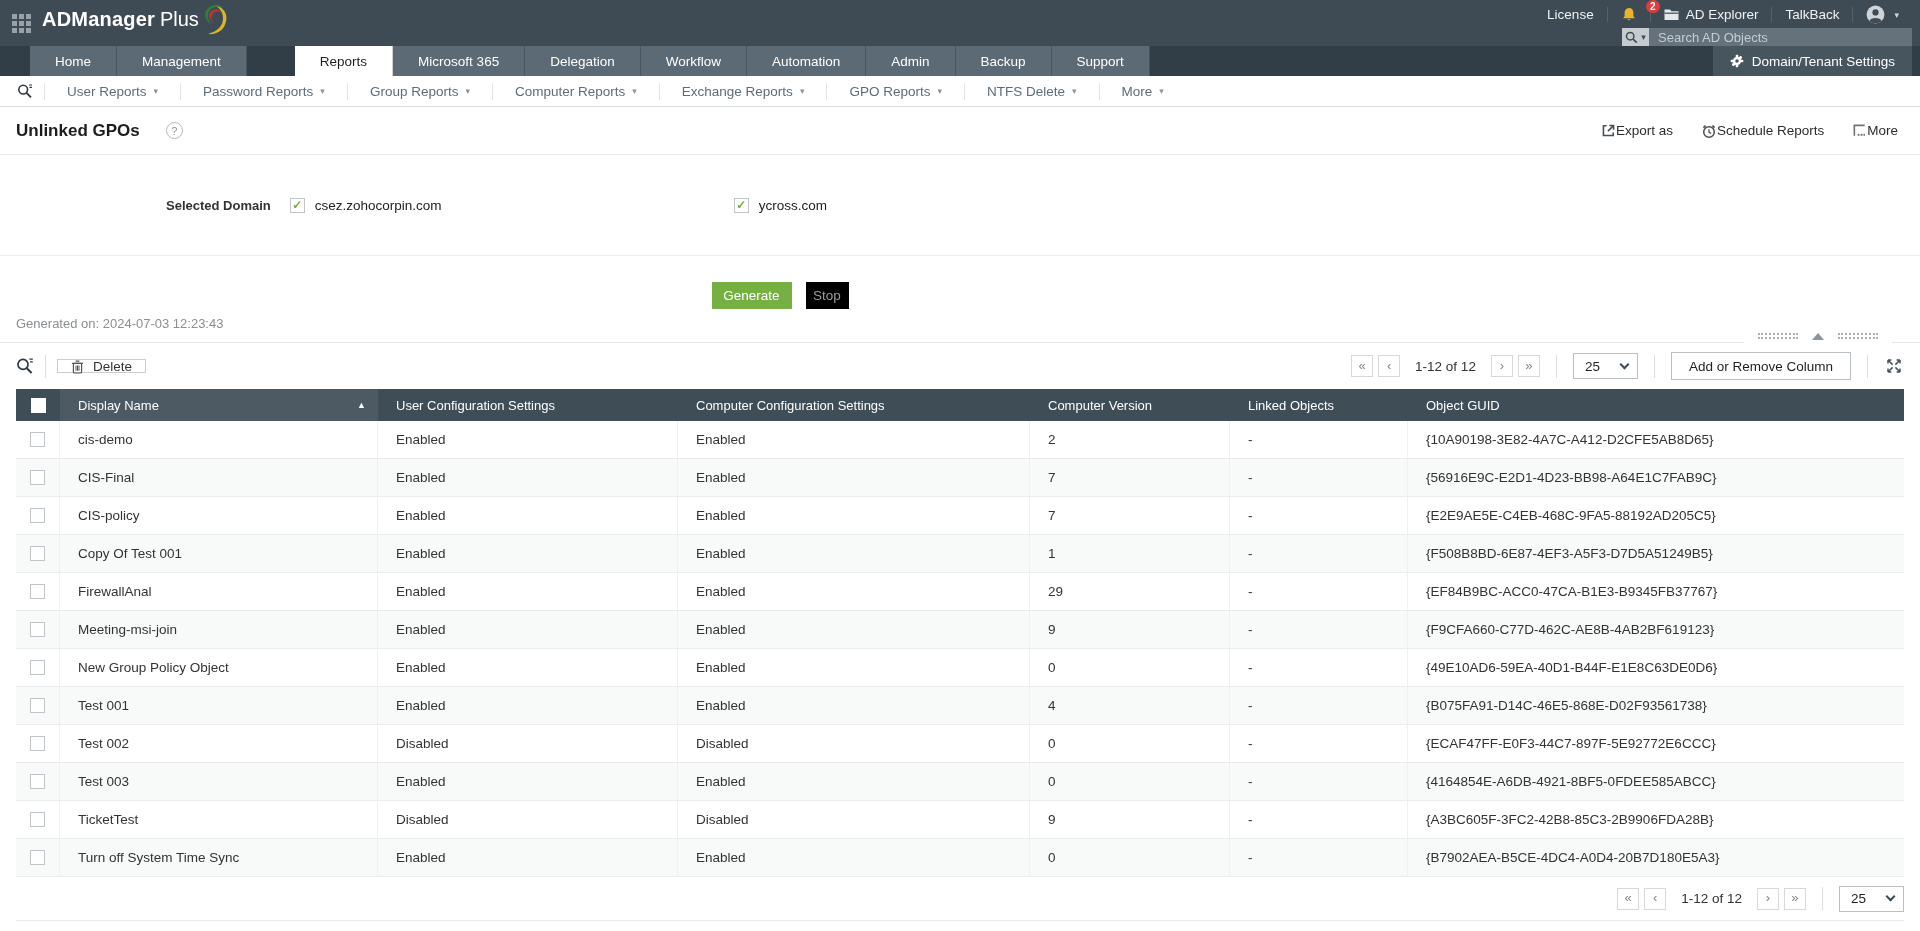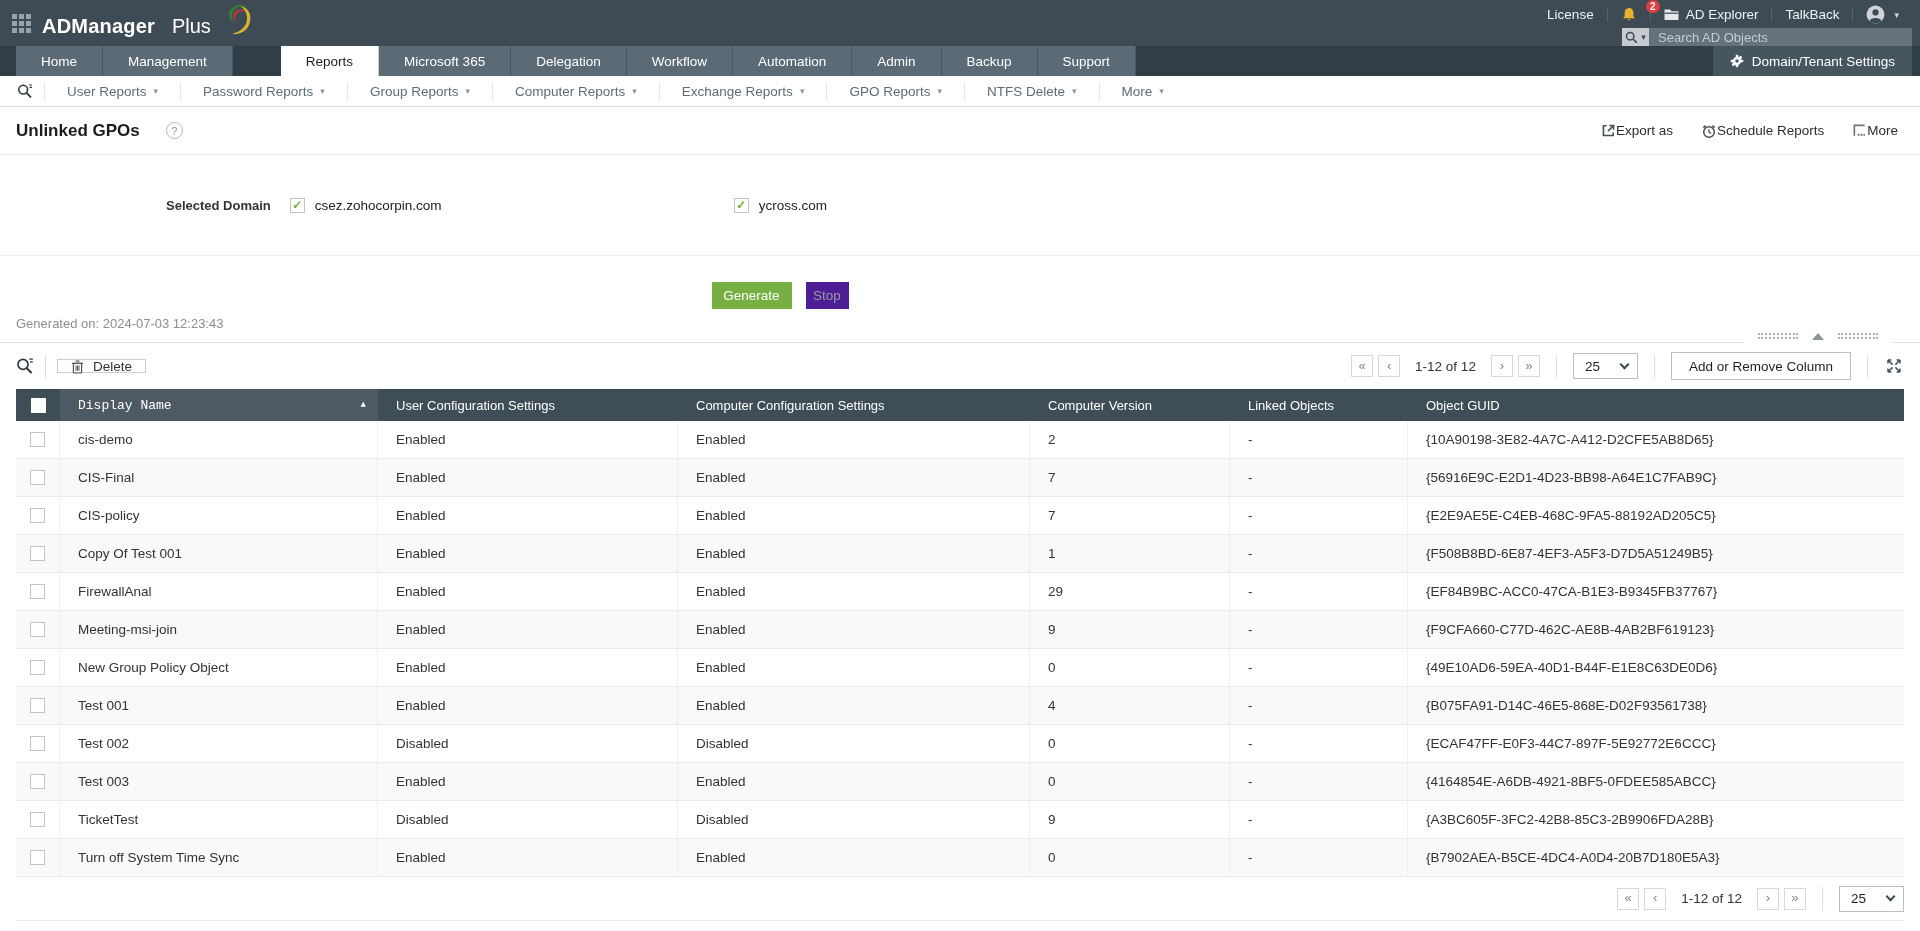--- a/index.html
+++ b/index.html
@@ -4,40 +4,40 @@
 <style>
   * { margin:0; padding:0; box-sizing:border-box; }
   html,body { width:1920px; height:931px; background:#fff; overflow:hidden;
               font-family:"Liberation Sans", sans-serif; }
 
   
   .topbar { height:46px; background:#3e4b55; display:flex; justify-content:space-between; padding:0 8px 0 12px; }
   .topbar-left { display:flex; align-items:center; gap:11px; }
   .apps-grid { display:grid; grid-template-columns:repeat(3,5px); grid-gap:2px; cursor:pointer; }
   .apps-grid span { width:5px; height:5px; background:#97a1a8; }
-  .logo { display:flex; align-items:flex-end; color:#fff; font-size:20px; cursor:pointer;gap:12px; }
+  .logo { display:flex; align-items:flex-start; color:#fff; font-size:20px; cursor:pointer; }
   .logo-main { font-weight:bold; letter-spacing:.2px; }
   .logo-plus { font-weight:normal; margin-left:5px; }
   .logo svg { margin-left:2px; margin-top:-8px; }
   .topbar-right { display:flex; flex-direction:column; align-items:flex-end; padding-top:5px; }
   .util-row { display:flex; align-items:center; color:#eef2f4; font-size:13.5px; }
   .util-item { display:flex; align-items:center; gap:7px; padding:0 13px; cursor:pointer; white-space:nowrap; }
   .util-sep { width:1px; height:15px; background:#55626b; }
   .bell-wrap { position:relative; }
   .badge { position:absolute; top:-7px; right:-10px; background:#e03c3c; color:#fff; border-radius:8px;
            font-size:10px; line-height:13px; padding:0 4px; font-weight:bold; }
   .caret-sm { font-size:9px; color:#cfd6da; margin-left:2px; }
   .search-box { margin-top:4px; display:flex; width:290px; height:21px; }
   .search-left { width:27px; background:#c6cbcf; display:flex; align-items:center; justify-content:center; gap:1px; cursor:pointer; }
   .search-left .caret-sm { color:#3e4b55; }
   .search-box input { flex:1; border:none; outline:none; background:#65727c; color:#fef9c3; font-size:13px; padding:0 9px; }
   .search-box input::placeholder { color:#c3ccd2; }
 
   
-  .tabbar { height:30px; background:#313e48; display:flex; justify-content:space-between; padding-left:16px; }
+  .tabbar { height:30px; background:#313e48; display:flex; justify-content:space-between; padding-left:30px; }
   .tabs { display:flex; }
   .tab { background:#5b6a74; color:#fff; font-size:13.5px; padding:0 25px; display:flex; align-items:center;
          border-right:1px solid rgba(0,0,0,.18); cursor:pointer; white-space:nowrap; }
   .tab.active { background:#fff; color:#1f1f1f;margin-left:48px; }
   .dts-btn { background:#47555f; border:none; color:#fff; font-size:13.5px; display:flex; align-items:center;
              gap:8px; padding:0 17px; margin-right:8px; cursor:pointer; font-family:inherit; }
 
   
   .subnav { height:31px; background:#fff; border-bottom:1px solid #d9dde0; display:flex; align-items:center; padding-left:6px; }
   .subnav-search { display:flex; align-items:center; padding:0 11px; height:17px; border-right:1px solid #e2e5e7; cursor:pointer; }
@@ -64,21 +64,21 @@
   .domain-item:last-child { width:auto; }
   .checkbox { width:15px; height:15px; border:1px solid #bfc5c8; background:#fff; display:flex;
               align-items:center; justify-content:center; flex:none; }
   .checkbox .check { color:#6cae3e; font-size:12px; font-weight:bold; line-height:1; }
 
   
   .generate-section { padding-top:26px; }
   .btn-row { display:flex; justify-content:center; gap:14px; transform:translateX(-180px); }
   .btn-generate { width:80px; height:27px; background:#76b043; border:none; color:#fff; font-size:13.5px;
                   cursor:pointer; font-family:inherit; }
-  .btn-stop { width:43px; height:27px; background:#4c1d95; border:none; color:#9b9b9b; font-size:13.5px;
+  .btn-stop { width:43px; height:27px; background:#000000; border:none; color:#9b9b9b; font-size:13.5px;
               cursor:pointer; font-family:inherit; }
   .generated-on { margin:7px 0 0 16px; font-size:13px; color:#8a8f93; padding-bottom:11px; }
 
   
   .panel-divider { position:relative; border-top:1px solid #e4e6e8; }
   .collapse-handle { position:absolute; right:28px; top:-14px; height:14px; padding:0 14px; background:#fff;
                      display:flex; align-items:center; gap:14px; cursor:pointer; }
   .grip { width:40px; height:6px; border-top:2px dotted #a9b1b6; border-bottom:2px dotted #a9b1b6; }
   .tri-up { width:0; height:0; border-left:6px solid transparent; border-right:6px solid transparent;
             border-bottom:7px solid #8a959c; }
@@ -99,21 +99,21 @@
                transform:rotate(45deg); margin-top:-4px; }
   .btn-addcol { height:28px; border:1px solid #b9bfc3; background:#fff; padding:0 17px; font-size:13.5px;
                 color:#1f1f1f; cursor:pointer; font-family:inherit; }
   .expand-btn { background:none; border:none; cursor:pointer; display:flex; align-items:center; padding:0 2px; }
 
   
   .thead, .trow { display:grid; grid-template-columns:44px 318px 300px 352px 200px 178px 1fr; }
   .thead { margin:0 16px; background:#3f4d57; color:#fff; height:32px; font-size:13px; }
   .th { display:flex; align-items:center; padding-left:18px; height:100%; white-space:nowrap; cursor:pointer; }
   .th.cb { justify-content:center; padding:0; }
-  .th.sorted { background:#4d5a64; justify-content:space-between; padding-right:12px;font-family:Liberation Mono, monospace; }
+  .th.sorted { background:#4d5a64; justify-content:space-between; padding-right:12px; }
   .sort-glyph { font-size:9px; color:#fff; }
   .hdr-checkbox { width:15px; height:15px; background:#fff; border:1px solid #fff; cursor:pointer; }
   .tbody { margin:0 16px; }
   .trow { height:38px; border-bottom:1px solid #e9ebec; font-size:13.5px; color:#333; background:#fff; }
   .trow:nth-child(even) { background:#f8f9f9; }
   .td { display:flex; align-items:center; padding-left:18px; height:100%; border-right:1px solid #eef0f1;
         white-space:nowrap; overflow:hidden; text-overflow:ellipsis; }
   .td.cb { justify-content:center; padding:0; }
   .td.last { border-right:none; }
 

